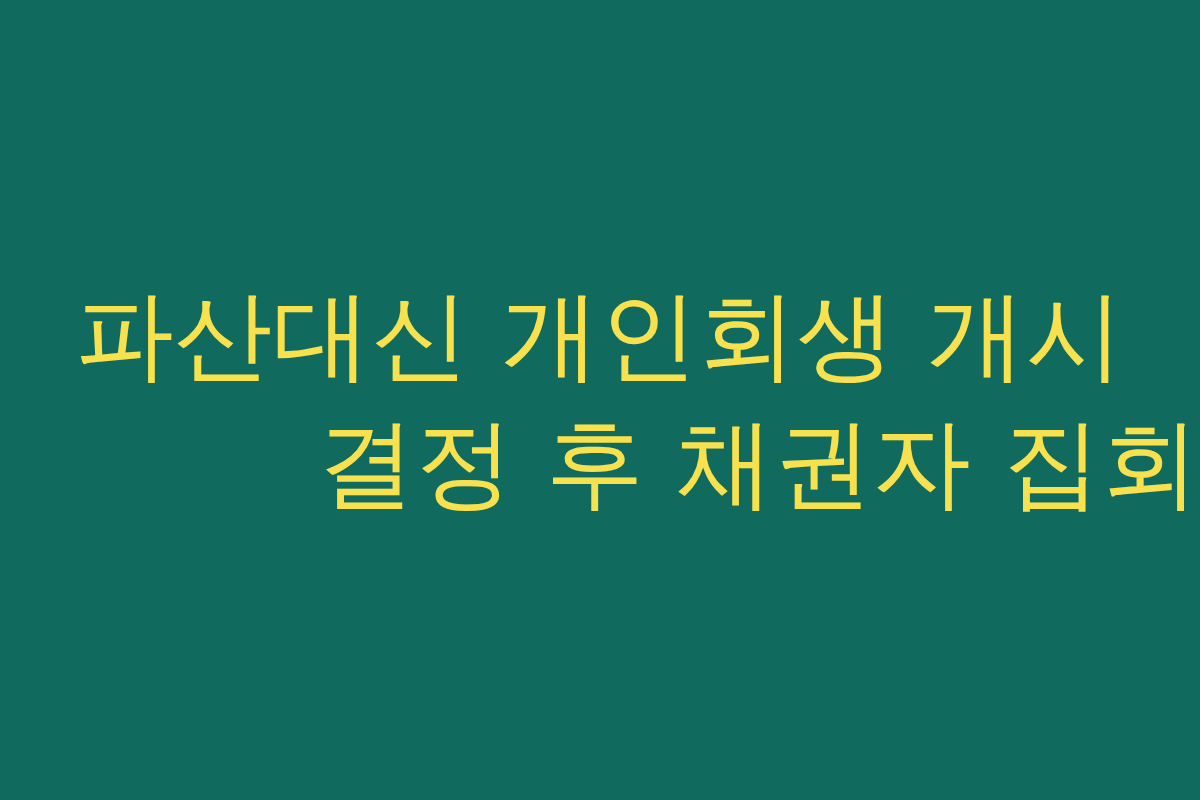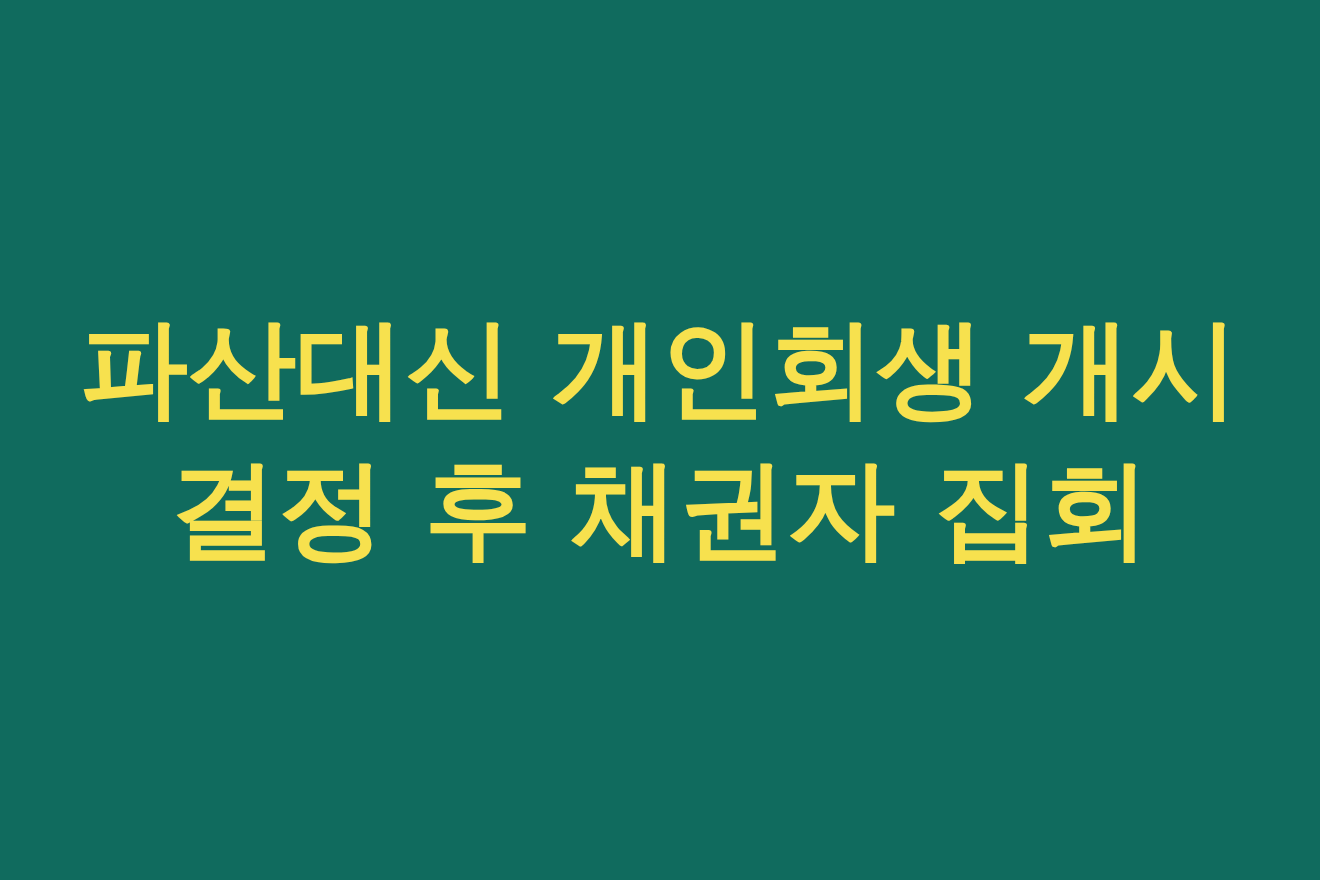--- a/index.html
+++ b/index.html
@@ -38,31 +38,31 @@
     text-align: center;
     user-select: none;
   }
 
   .headline-line {
     display: block;
     width: 100%;
     text-align: center;
     color: #F7E14E;
     font-family: "DejaVu Sans", "Liberation Sans", sans-serif;
-    font-weight: 700;
+    font-weight: 400;
     font-size: 98px;
     line-height: 1.16;
     letter-spacing: 0.5px;
     white-space: nowrap;
     text-rendering: optimizeLegibility;
     -webkit-font-smoothing: antialiased;
   }
 
   .headline-line.line-1 { font-size: 98px; }
-  .headline-line.line-2 { font-size: 98px; }
+  .headline-line.line-2 { font-size: 98px; text-align: right; }
 </style>
 </head>
 <body>
 
 <div class="banner" style="background-color: rgb(16, 107, 94);">
 
   <div class="headline">
 
     <span class="headline-line line-1" style="color: rgb(247, 225, 78);">파산대신 개인회생 개시</span>
 

